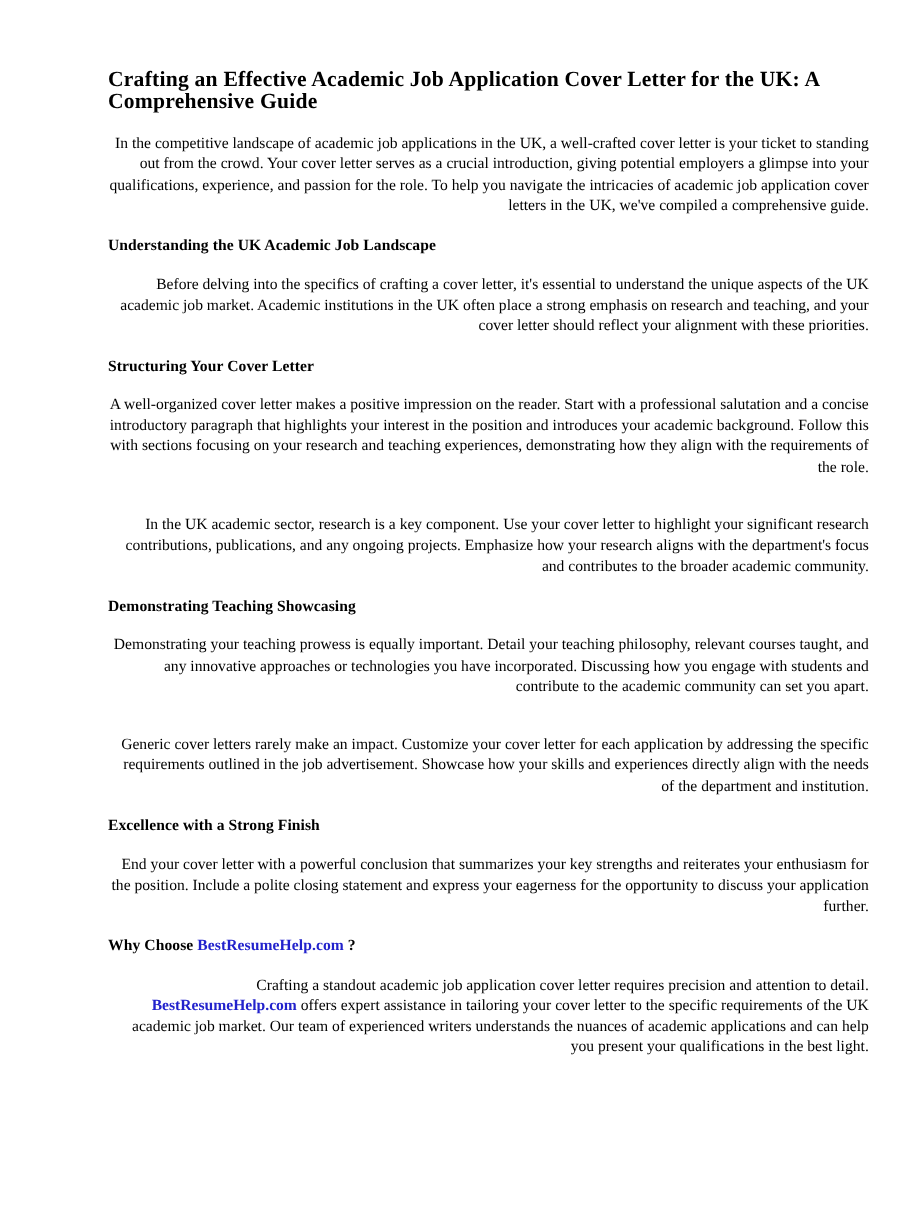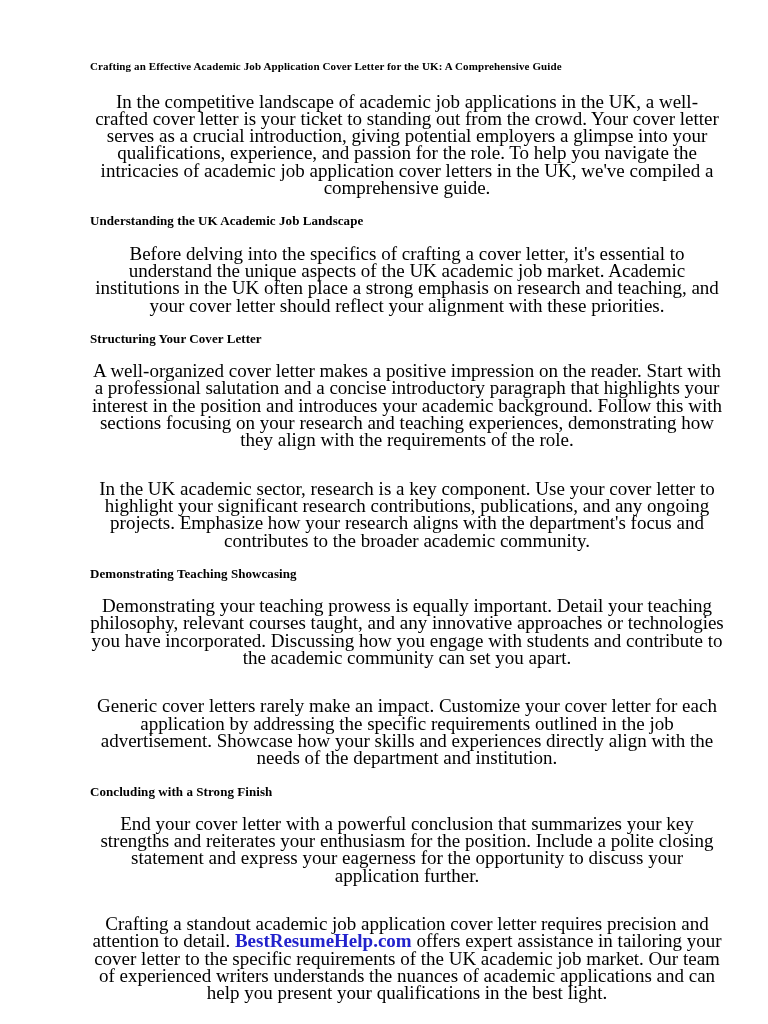--- a/index.html
+++ b/index.html
@@ -27,45 +27,45 @@
 
   .content {
     position: absolute;
     left: 90px;
     top: 58px;
     width: 634px;
   }
 
   
   .doc-title {
-    font-size: 11px;
+    font-size: 18px;
     font-weight: bold;
     line-height: 17.6px;
     margin: 0 0 0 0;
     letter-spacing: 0.01em;
     text-align: left;
     color: #000000;
   }
 
   
   .section-heading {
     font-size: 13px;
     font-weight: bold;
     line-height: 17.3px;
     margin: 0;
     letter-spacing: 0.005em;
     color: #000000;
   }
 
   
   .body-par {
-    font-size: 19px;
+    font-size: 13px;
     line-height: 17.3px;
     margin: 0;
-    text-align: center;
+    text-align: right;
     color: #000000;
   }
 
   
   .gap-title-to-par { height: 17px; }
   .gap-par-to-head  { height: 16px; }
   .gap-head-to-par  { height: 15px; }
 
   
   .brand-link {
@@ -108,24 +108,25 @@
     <div class="gap-par-to-head"></div>
     <h2 class="section-heading">Demonstrating Teaching Showcasing</h2>
     <div class="gap-head-to-par"></div>
     <p class="body-par">Demonstrating your teaching prowess is equally important. Detail your teaching philosophy, relevant courses taught, and any innovative approaches or technologies you have incorporated. Discussing how you engage with students and contribute to the academic community can set you apart.</p>
 
     <div class="gap-par-to-head"></div>
     <div class="gap-head-to-par"></div>
     <p class="body-par">Generic cover letters rarely make an impact. Customize your cover letter for each application by addressing the specific requirements outlined in the job advertisement. Showcase how your skills and experiences directly align with the needs of the department and institution.</p>
 
     <div class="gap-par-to-head"></div>
-    <h2 class="section-heading">Concluding with a Strong Finish</h2>
+    <h2 class="section-heading">Excellence with a Strong Finish</h2>
     <div class="gap-head-to-par"></div>
     <p class="body-par">End your cover letter with a powerful conclusion that summarizes your key strengths and reiterates your enthusiasm for the position. Include a polite closing statement and express your eagerness for the opportunity to discuss your application further.</p>
 
     <div class="gap-par-to-head"></div>
+    <h2 class="section-heading"><span>Why Choose </span><a href="#" class="heading-brand-link">BestResumeHelp.com</a><span> ?</span></h2>
 
     <div class="gap-head-to-par"></div>
 
     <p class="body-par"><span>Crafting a standout academic job application cover letter requires precision and attention to detail. </span><a href="#" class="brand-link">BestResumeHelp.com</a><span> offers expert assistance in tailoring your cover letter to the specific requirements of the UK academic job market. Our team of experienced writers understands the nuances of academic applications and can help you present your qualifications in the best light.</span></p>
 
   </div>
 </div>
 
 </body></html>

